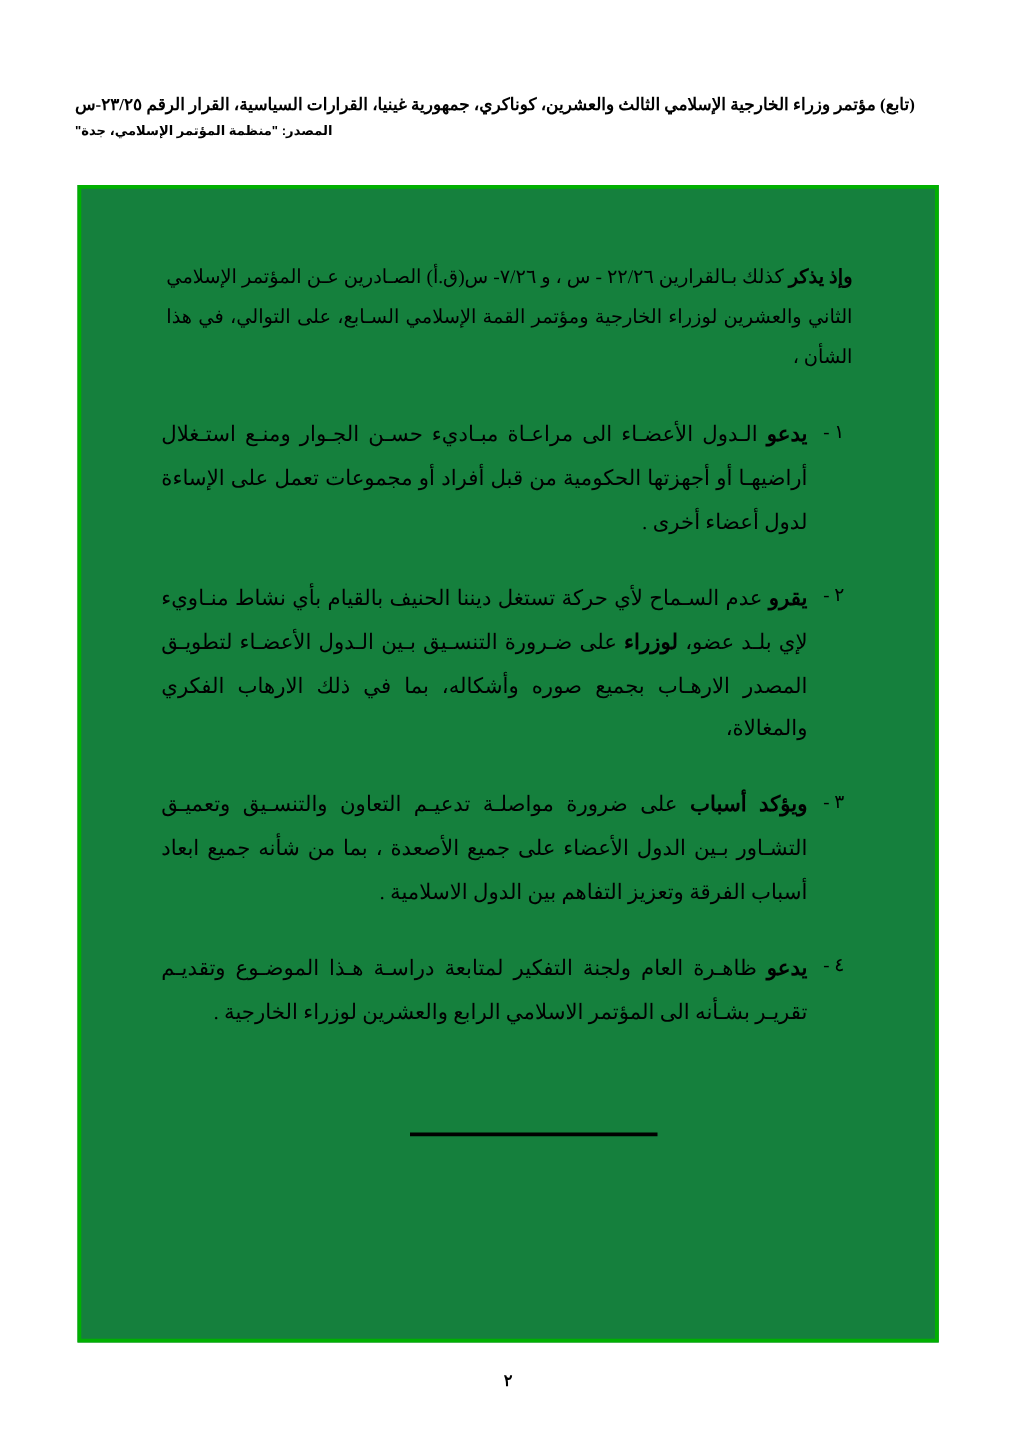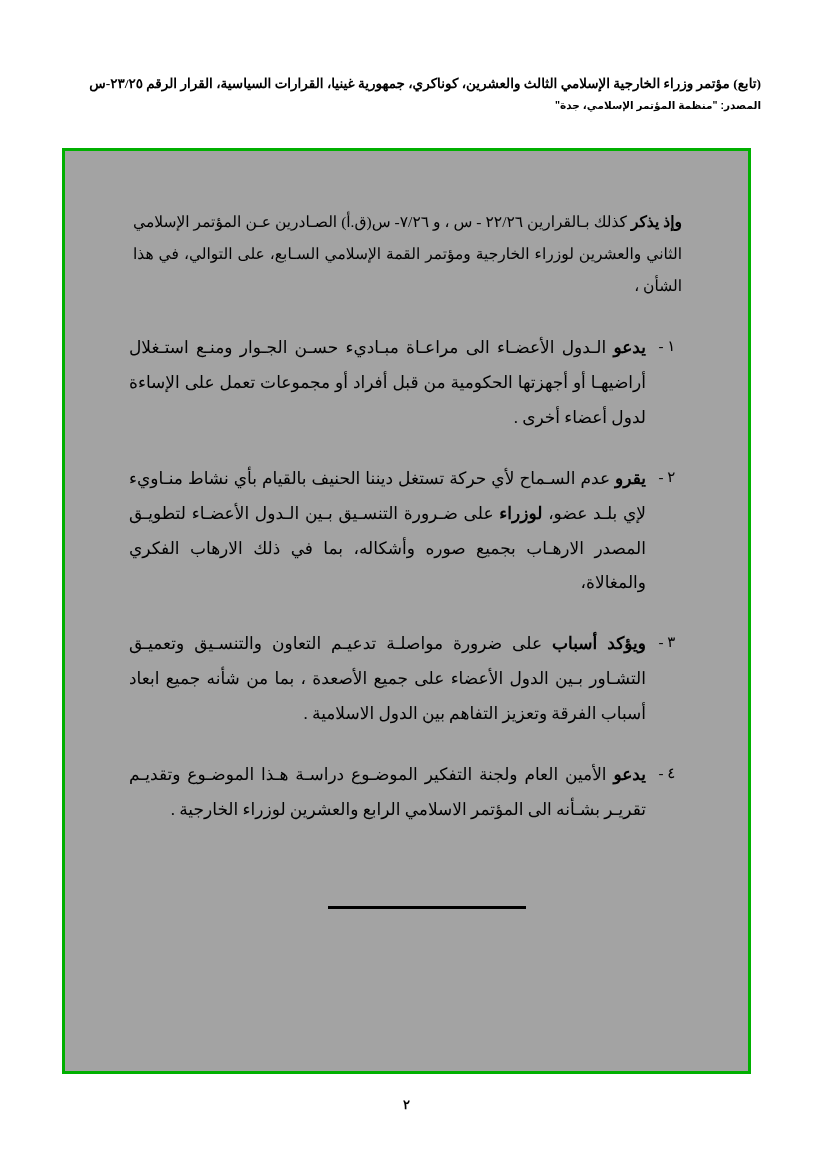--- a/index.html
+++ b/index.html
@@ -21,21 +21,21 @@
     inset: 0;
     padding: 0;
   }
 
   
   .doc-header {
     position: absolute;
     top: 74px;
     left: 60px;
     right: 52px;
-    text-align: right;
+    text-align: left;
     direction: rtl;
   }
   .doc-header .line1 {
     font-family: "Liberation Serif", "DejaVu Serif", serif;
     font-weight: bold;
     font-size: 13.5px;
     letter-spacing: 0px;
     line-height: 1.45;
     color: #000;
     white-space: nowrap;
@@ -50,21 +50,21 @@
 
   
   .frame {
     position: absolute;
     top: 148px;
     left: 62px;
     width: 689px;
     height: 926px;
     border: 3px solid #00b000;
     box-sizing: border-box;
-    background: #a3a3a3;
+    background: #15803d;
   }
 
   .frame-inner {
     position: absolute;
     top: 55px;
     left: 0;
     right: 0;
     bottom: 0;
     padding: 0 60px 0 60px;
     direction: rtl;
@@ -174,21 +174,21 @@
       <div class="clause">
         <div class="num">٣ -</div>
         <div class="body">
           <span class="bold-tight">ويؤكد أسباب</span><span> على ضرورة مواصلـة تدعيـم التعاون والتنسـيق وتعميـق التشـاور بـين الدول الأعضاء على جميع الأصعدة ، بما من شأنه جميع ابعاد أسباب الفرقة وتعزيز التفاهم بين الدول الاسلامية .</span>
         </div>
       </div>
 
       <div class="clause">
         <div class="num">٤ -</div>
         <div class="body">
-          <span class="bold">يدعو</span><span> الأمين العام ولجنة التفكير الموضـوع دراسـة هـذا الموضـوع وتقديـم تقريـر بشـأنه الى المؤتمر  الاسلامي الرابع والعشرين لوزراء الخارجية .</span>
+          <span class="bold">يدعو</span><span> ظاهـرة العام ولجنة التفكير لمتابعة دراسـة هـذا الموضـوع وتقديـم تقريـر بشـأنه الى المؤتمر  الاسلامي الرابع والعشرين لوزراء الخارجية .</span>
         </div>
       </div>
 
       <div class="rule"></div>
 
     </div>
   </div>
 
   <div class="page-number">٢</div>
 

